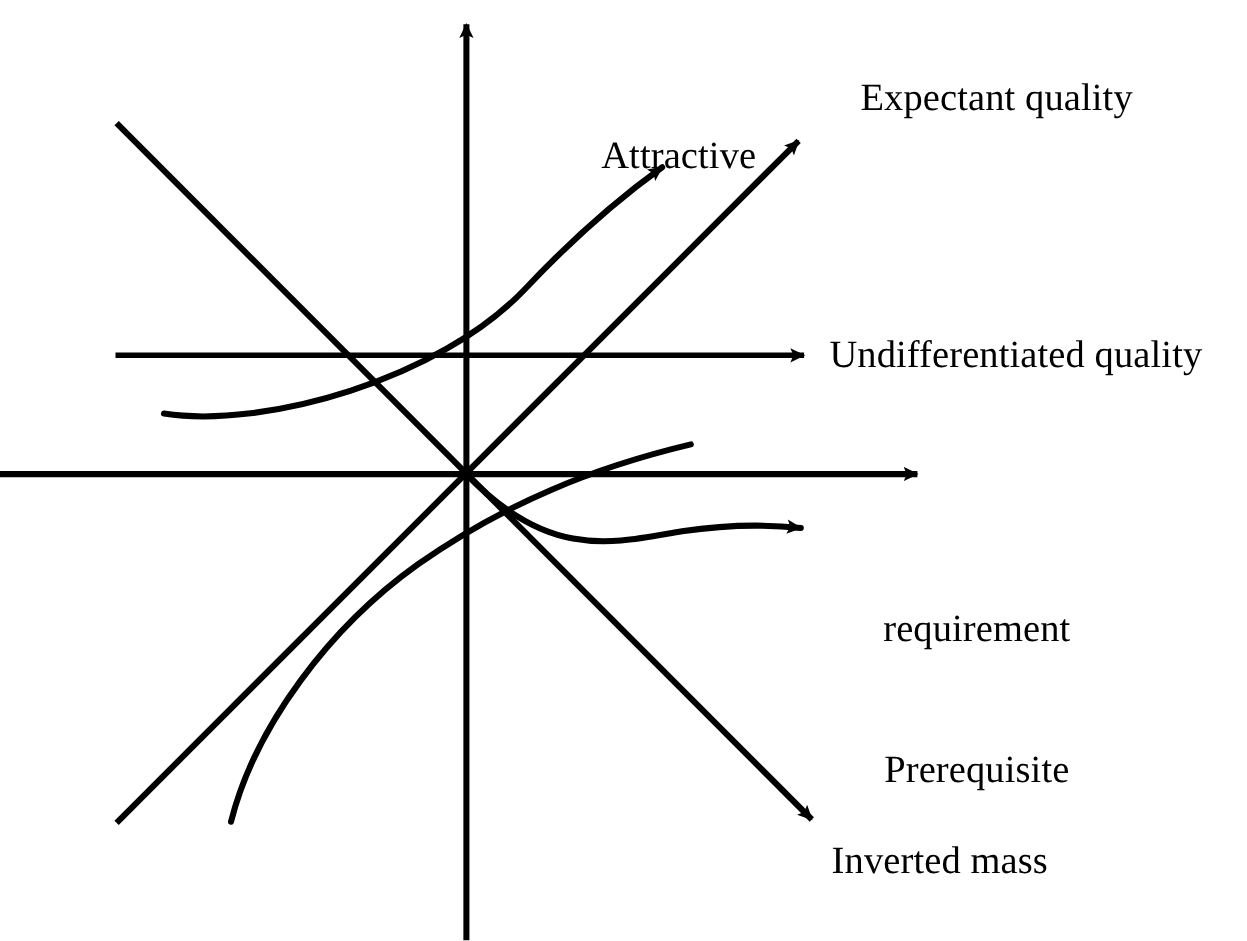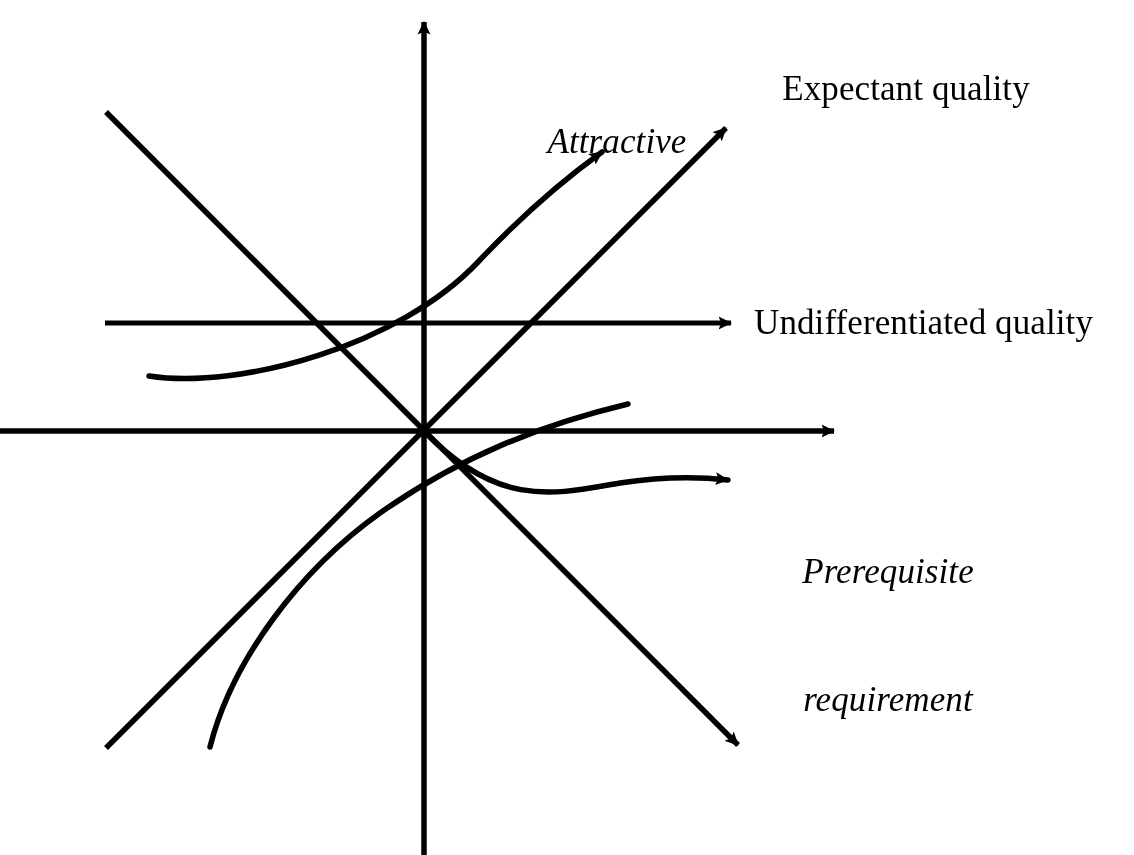--- a/index.html
+++ b/index.html
@@ -32,21 +32,21 @@
   }
   .lbl {
     position: absolute;
     font-family: "Liberation Serif", "DejaVu Serif", serif;
     font-size: 35px;
     line-height: 1.22;
     color: #000000;
     white-space: pre;
     letter-spacing: 0.1px;
   }
-  .lbl-center { text-align: center; font-style: italic; }
+  .lbl-center { text-align: center; }
   .lbl-left { text-align: left; }
   #label-attractive   { left: 512px; top: 36px;  width: 210px; }
   #label-expectant    { left: 756px; top: 68px;  width: 300px; text-align: center; }
   #label-undiff       { left: 754px; top: 302px; width: 390px; }
   #label-prerequisite { left: 768px; top: 466px; width: 240px; }
   #label-inverted     { left: 756px; top: 762px; width: 260px; }
 </style>
 </head>
 <body>
 
@@ -83,18 +83,19 @@
 
   <div class="lbl lbl-center" id="label-attractive">
     <div>Attractive</div>
   </div>
 
   <div class="lbl lbl-left" id="label-expectant">Expectant quality</div>
 
   <div class="lbl lbl-left" id="label-undiff">Undifferentiated quality</div>
 
   <div class="lbl lbl-center" id="label-prerequisite">
+    <div>requirement</div>
     <div>Prerequisite</div>
-    <div>requirement</div>
   </div>
 
+  <div class="lbl lbl-left" id="label-inverted">Inverted mass</div>
 
 </div>
 
 </body></html>

